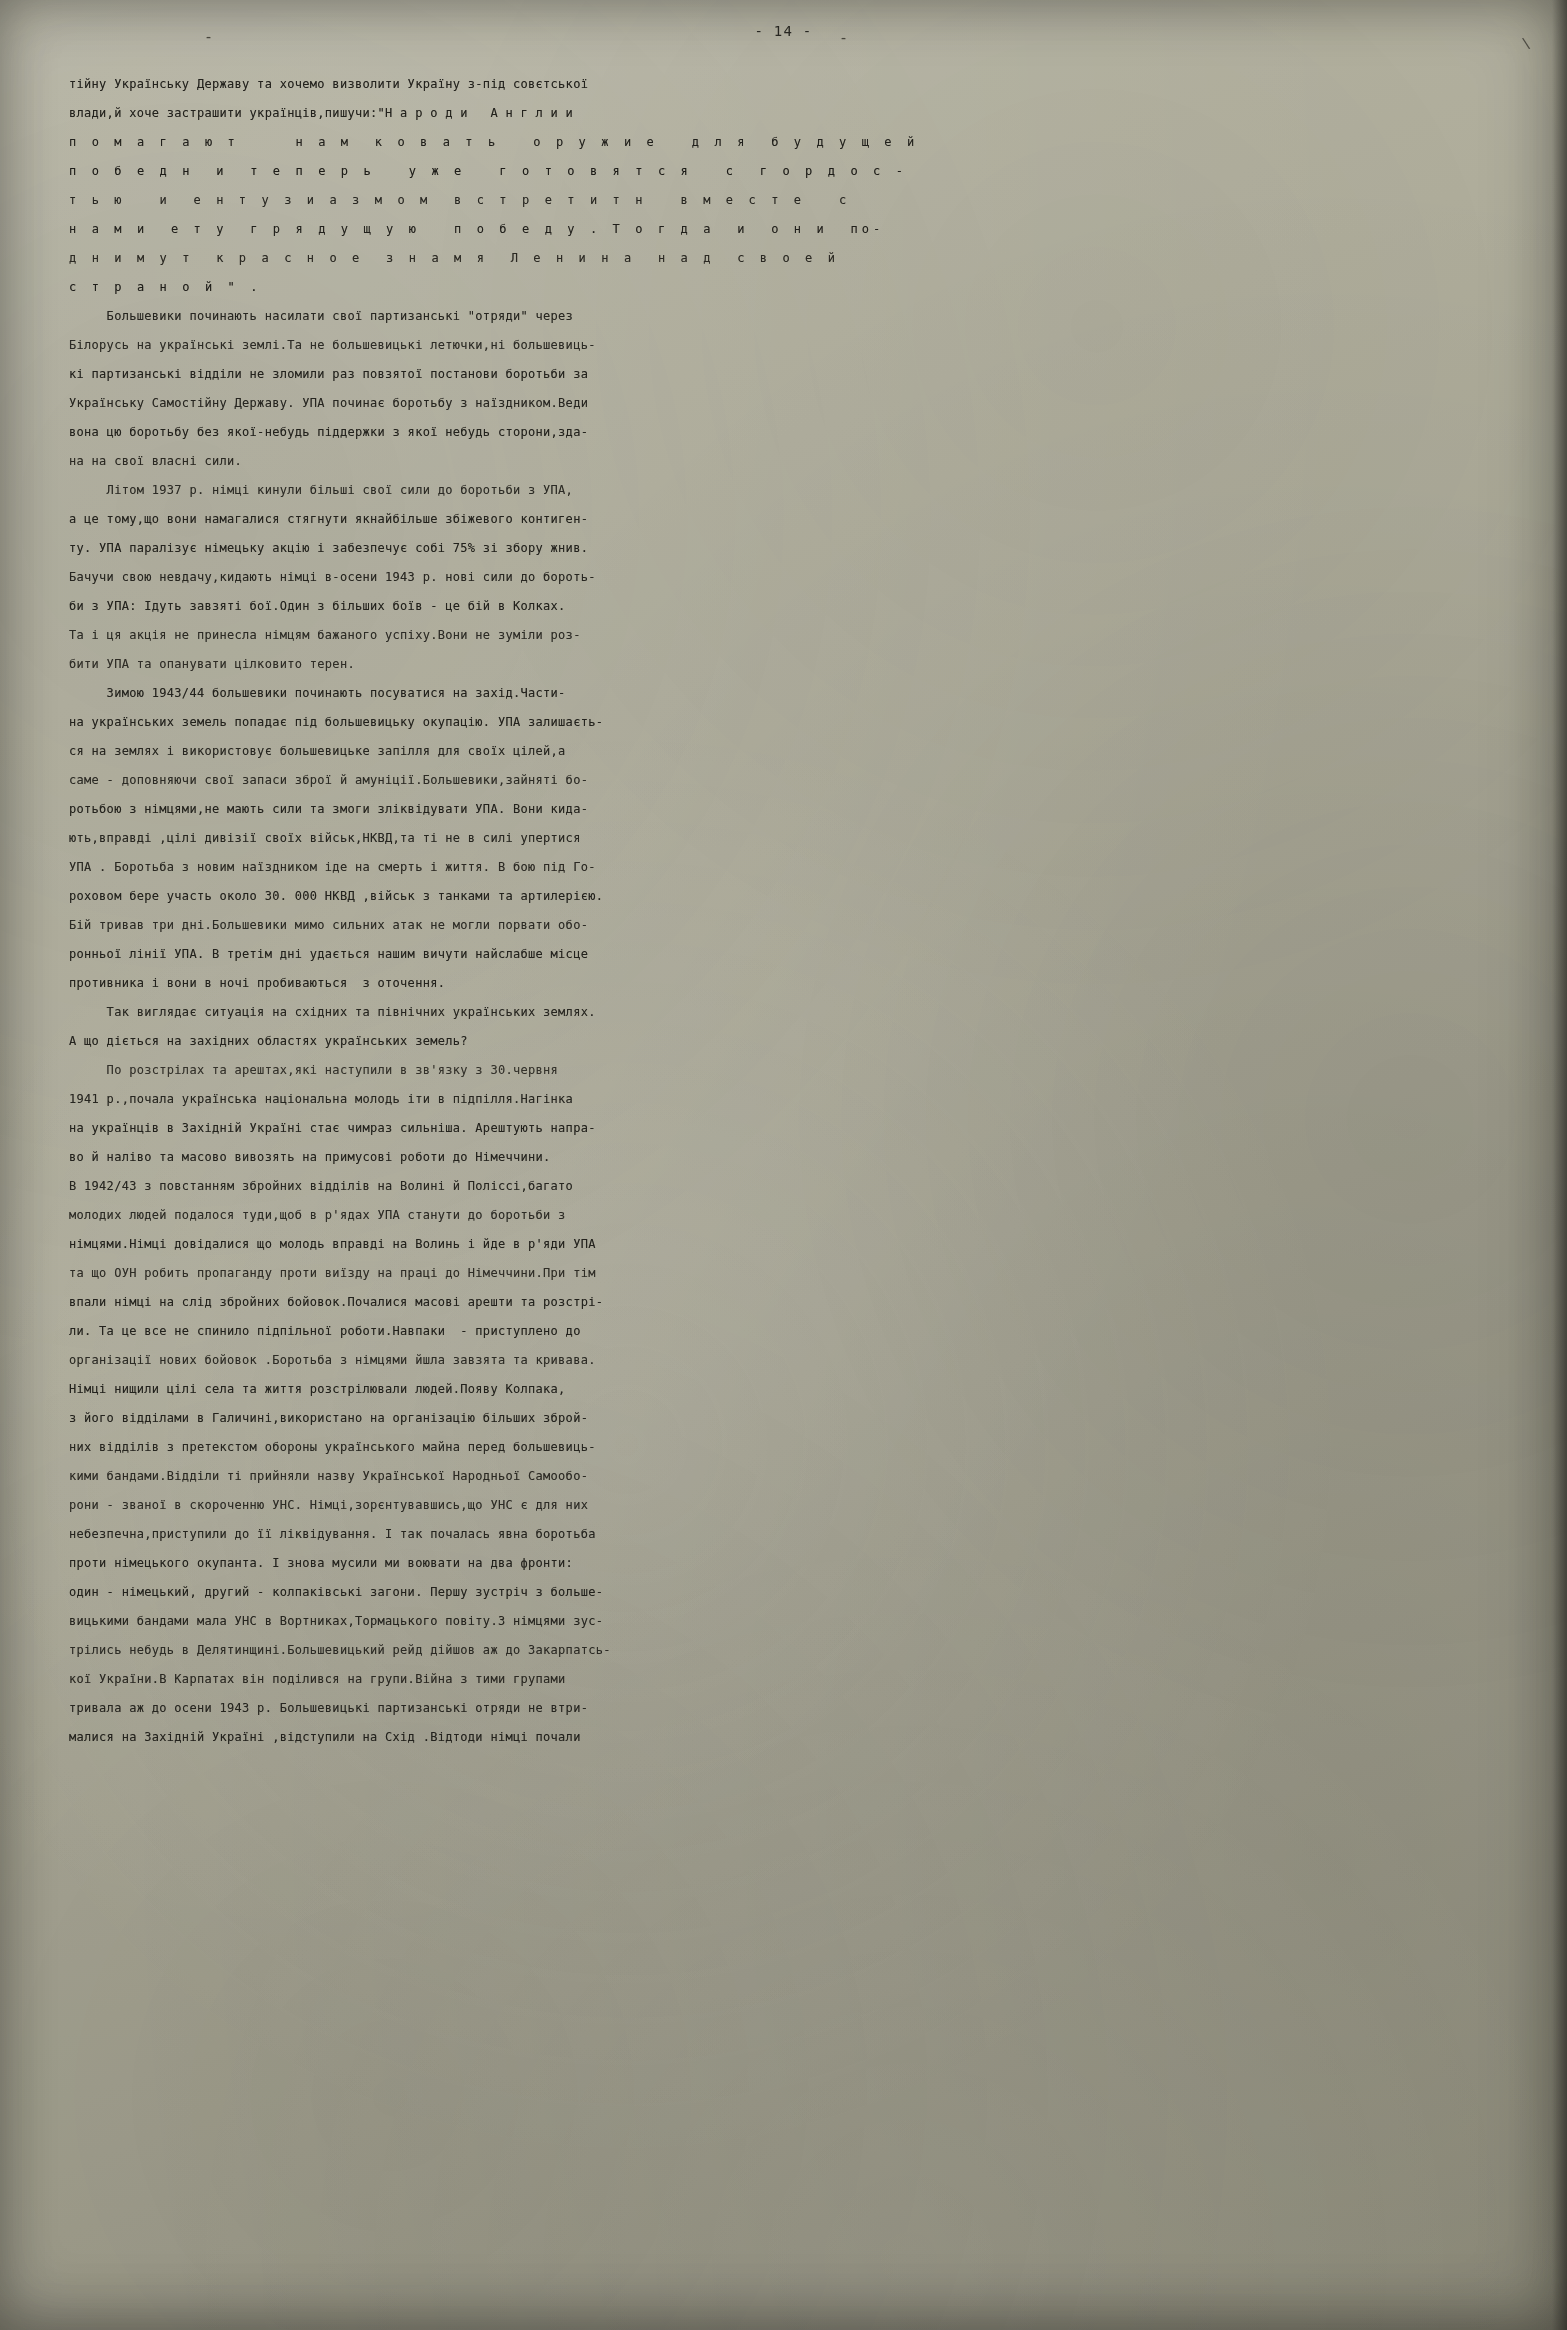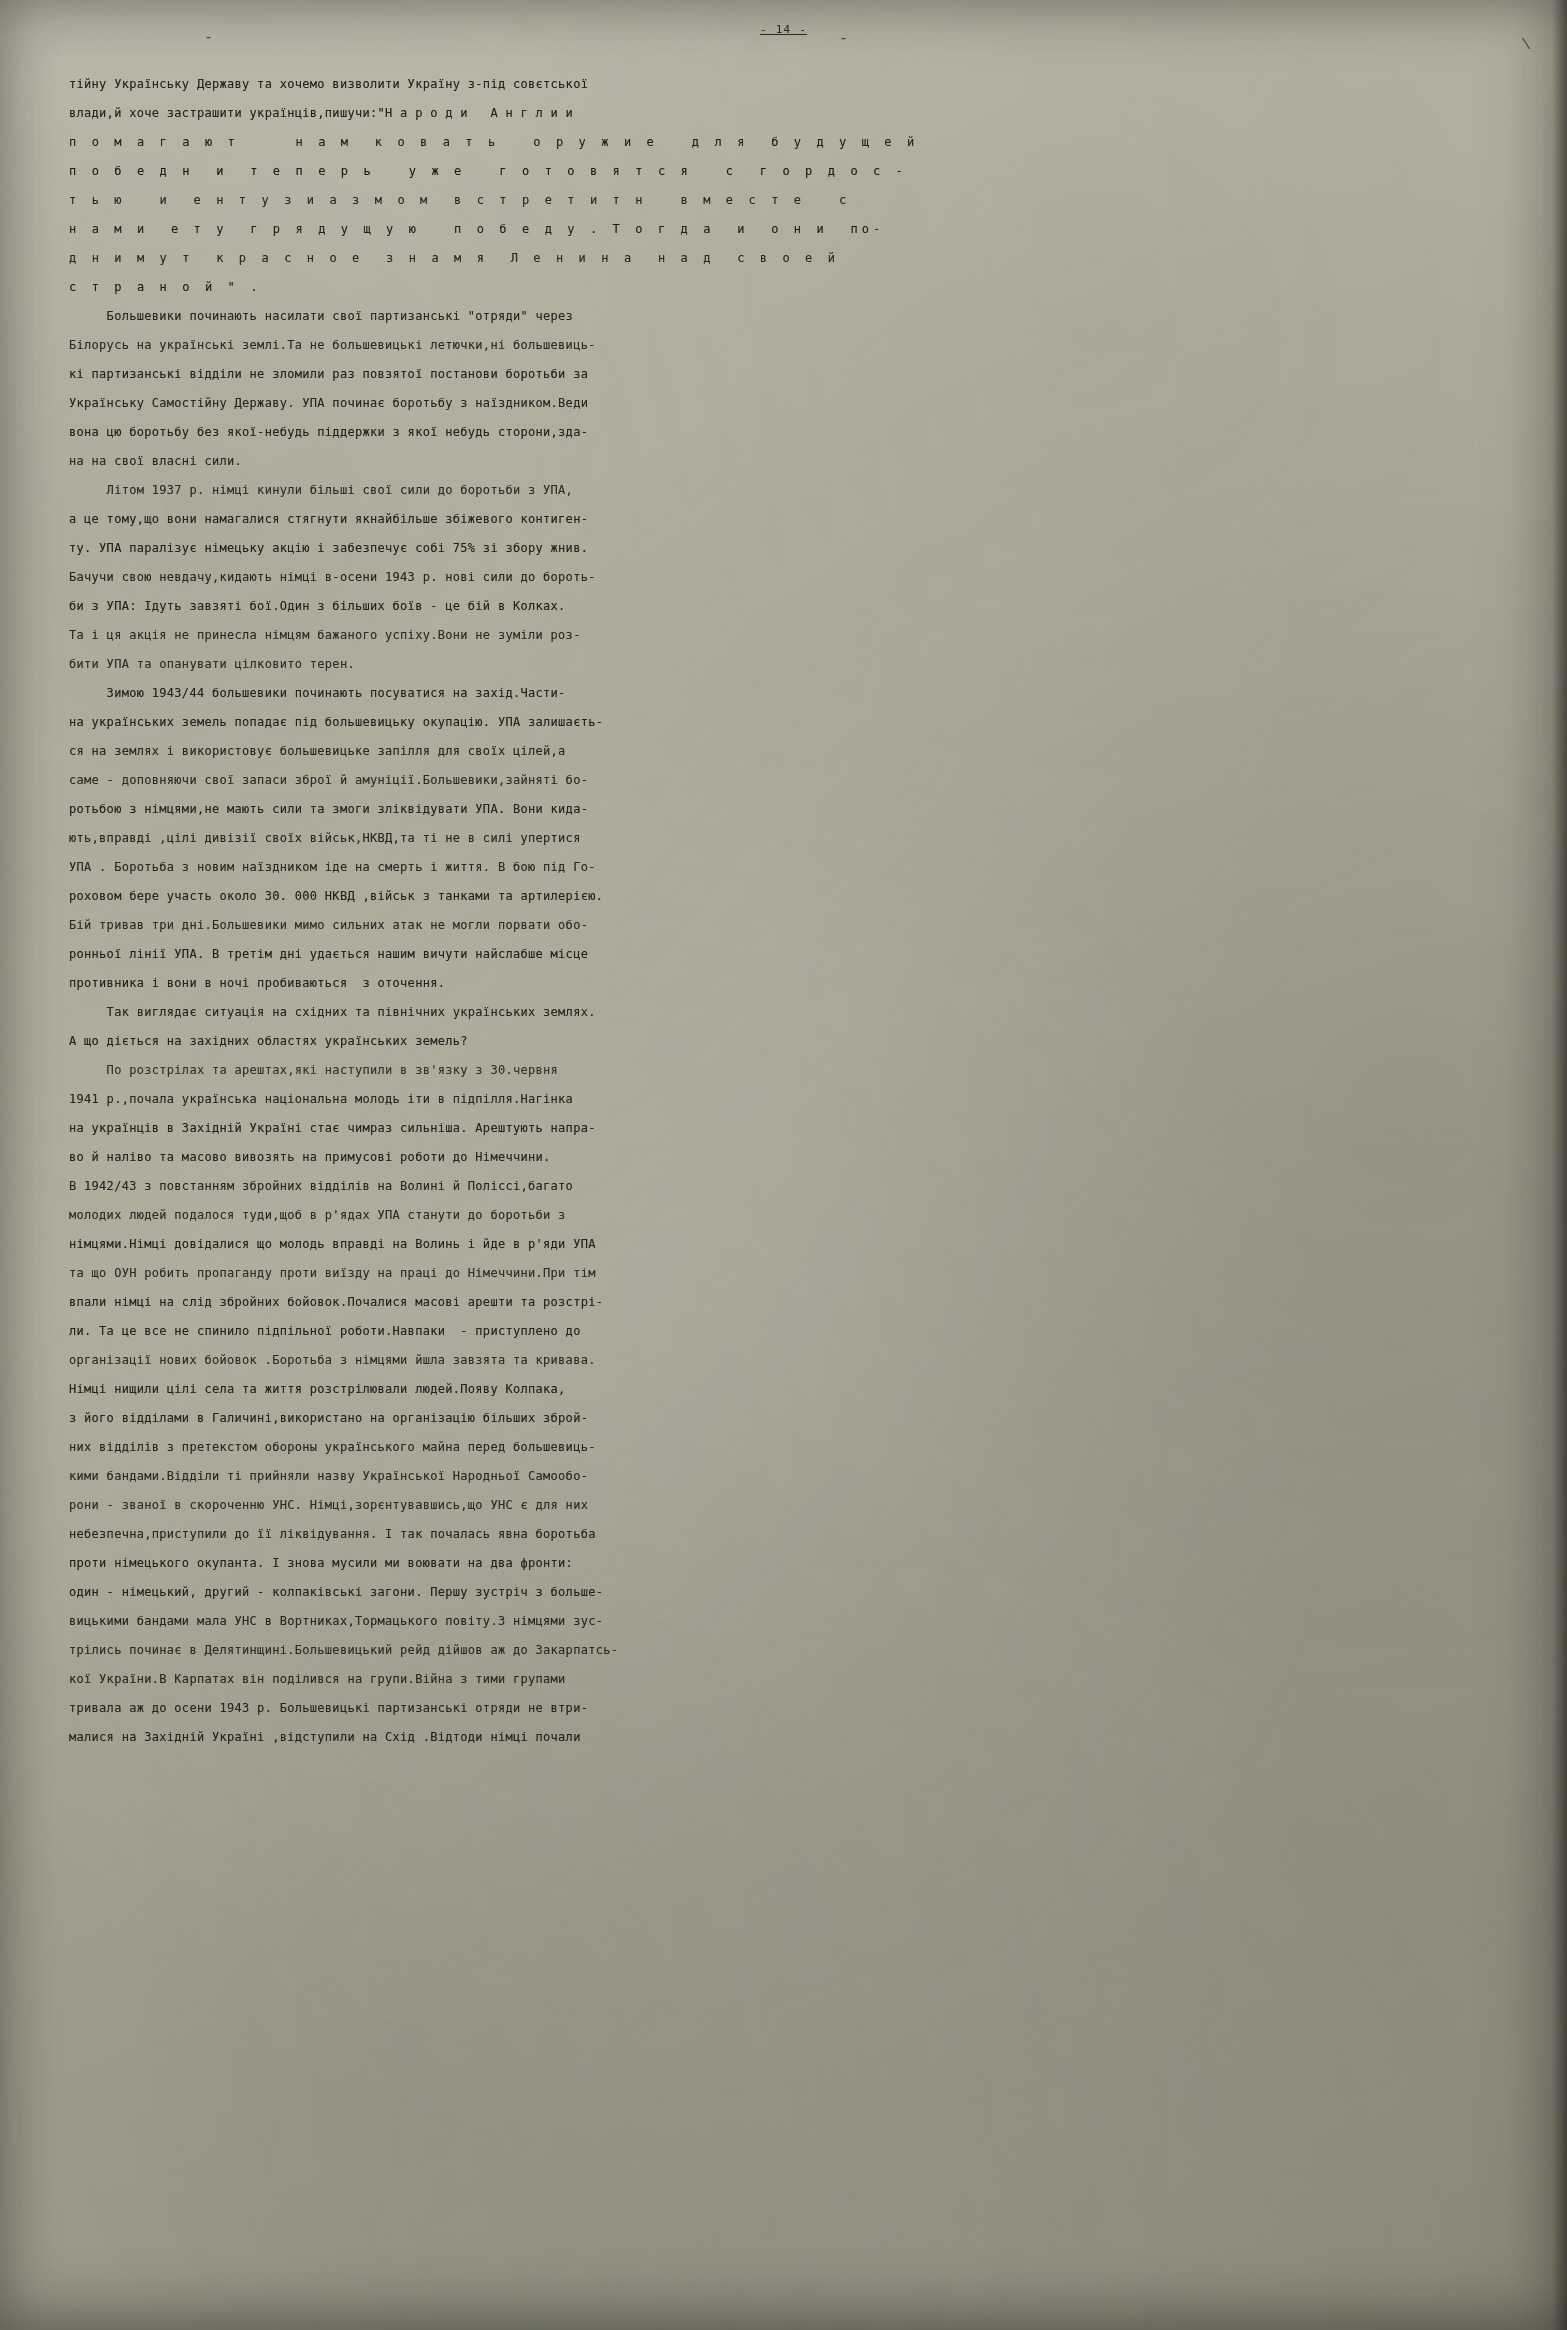--- a/index.html
+++ b/index.html
@@ -52,24 +52,23 @@
     background: linear-gradient(90deg, rgba(60,58,50,0.0), rgba(50,48,42,0.55));
     pointer-events: none;
   }
 
   .pagenum {
     position: absolute;
     top: 23px;
     left: 0;
     width: 100%;
     text-align: center;
-    font-size: 11px;
+    font-size: 14px;
     letter-spacing: 1.2px;
     color: #2b2a25;
-    text-decoration: underline;
   }
   .tick-left {
     position: absolute;
     top: 28px;
     left: 204px;
     font-size: 15px;
     color: #4a483f;
   }
   .tick-right {
     position: absolute;
@@ -172,21 +171,21 @@
     <div class="line">організації нових бойовок .Боротьба з німцями йшла завзята та кривава.</div>
     <div class="line">Німці нищили цілі села та життя розстрілювали людей.Появу Колпака,</div>
     <div class="line">з його відділами в Галичині,використано на організацію більших зброй-</div>
     <div class="line">них відділів з претекстом обороны українського майна перед большевиць-</div>
     <div class="line">кими бандами.Відділи ті прийняли назву Української Народньої Самообо-</div>
     <div class="line">рони - званої в скороченню УНС. Німці,зорєнтувавшись,що УНС є для них</div>
     <div class="line">небезпечна,приступили до її ліквідування. І так почалась явна боротьба</div>
     <div class="line">проти німецького окупанта. І знова мусили ми воювати на два фронти:</div>
     <div class="line">один - німецький, другий - колпаківські загони. Першу зустріч з больше-</div>
     <div class="line">вицькими бандами мала УНС в Вортниках,Тормацького повіту.З німцями зус-</div>
-    <div class="line">трілись починає в Делятинщині.Большевицький рейд дійшов аж до Закарпатсь-</div>
+    <div class="line">трілись небудь в Делятинщині.Большевицький рейд дійшов аж до Закарпатсь-</div>
     <div class="line">кої України.В Карпатах він поділився на групи.Війна з тими групами</div>
     <div class="line">тривала аж до осени 1943 р. Большевицькі партизанські отряди не втри-</div>
     <div class="line">малися на Західній Україні ,відступили на Схід .Відтоди німці почали</div>
   </div>
 
   <div class="right-band"></div>
   <div class="edge-shadow"></div>
 </div>
 
 

